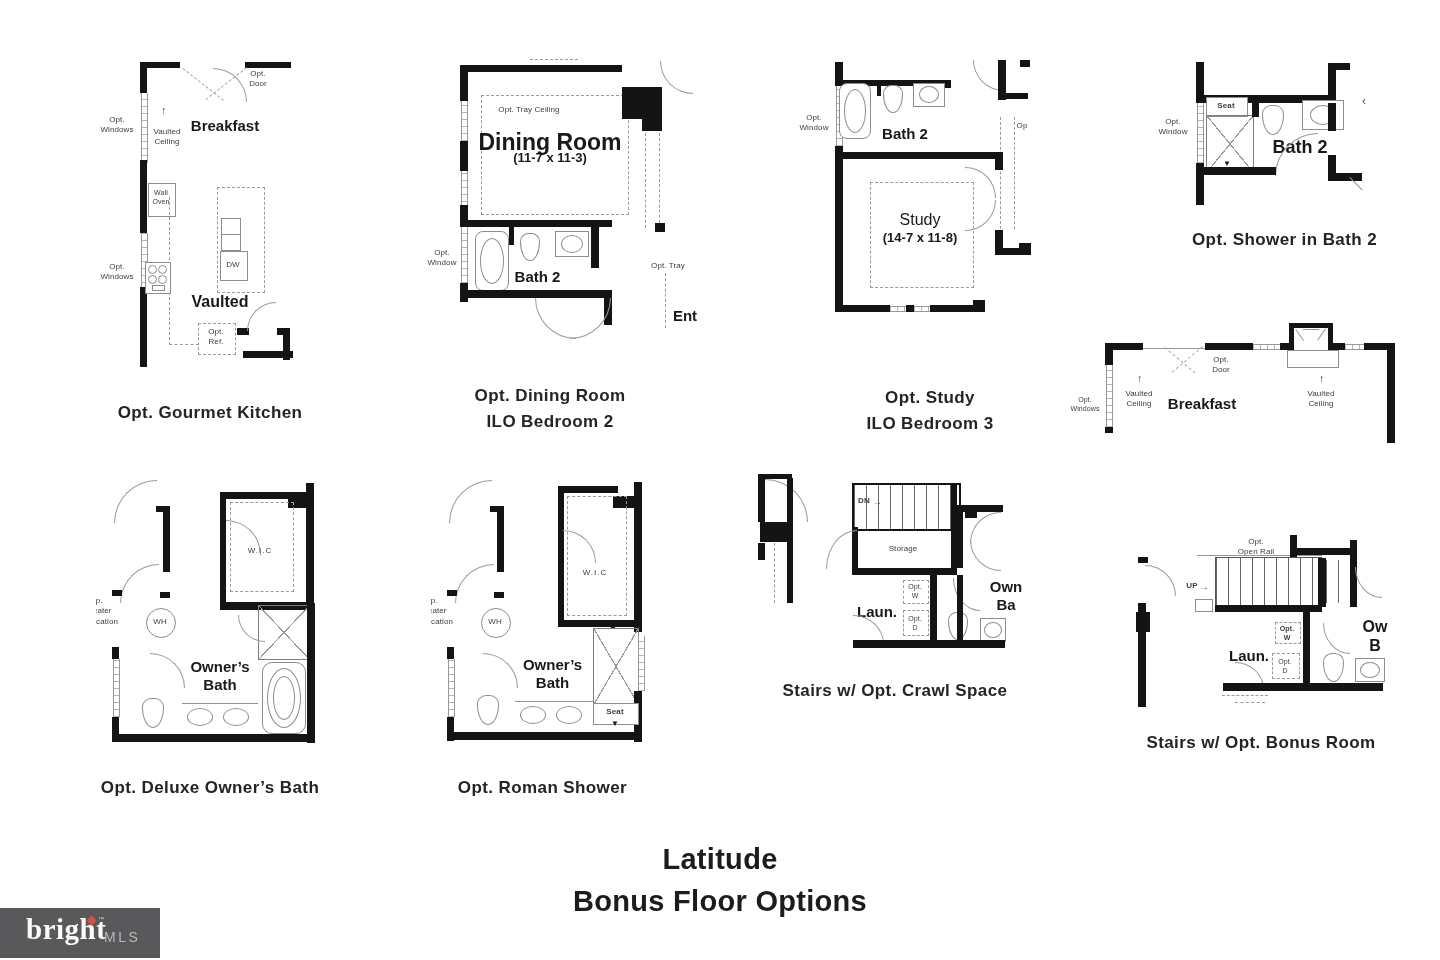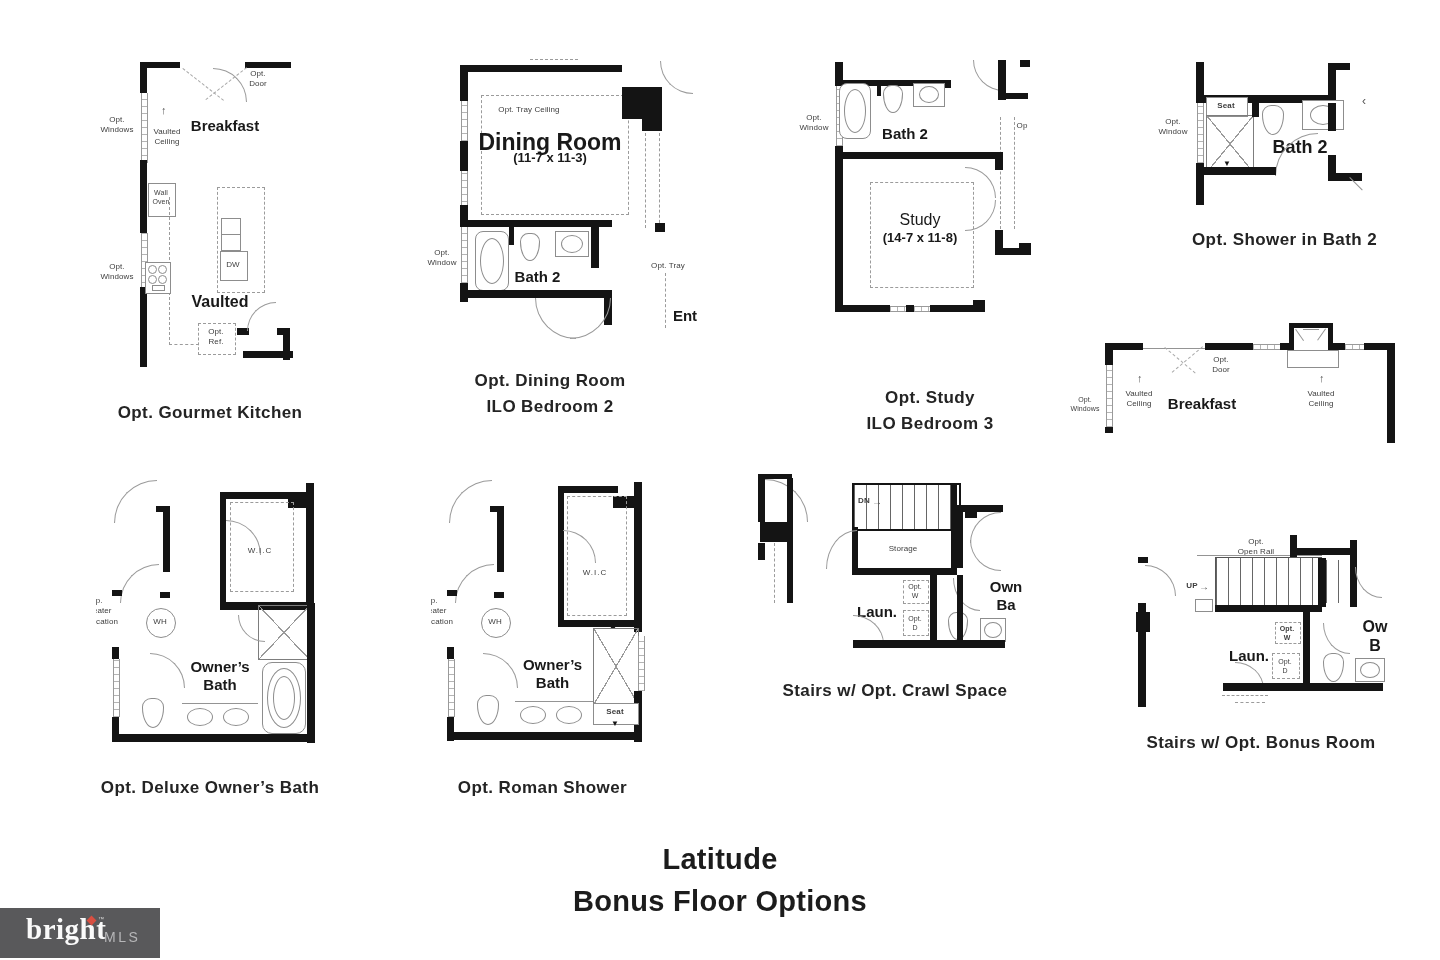--- a/index.html
+++ b/index.html
@@ -131,21 +131,21 @@
     <div class="r" style="left:60px;top:213px;width:105px;font-size:15px">Bath 2</div>
     <div class="s" style="left:0;top:193px;width:34px">Opt.
 Window</div>
     <div class="s" style="left:218px;top:206px;width:50px">Opt. Tray</div>
     <div class="dv" style="left:240px;top:218px;height:55px"></div>
     <div class="r" style="left:235px;top:252px;width:50px;font-size:15px">Ent</div>
     <div class="wl" style="left:35px;top:235px;width:152px;height:8px"></div>
     <div class="wl" style="left:179px;top:235px;width:8px;height:35px"></div>
     <div class="arc" style="left:110px;top:243px;width:40px;height:40px;border-left-width:1px;border-bottom-width:1px;border-bottom-left-radius:100%"></div>
     <div class="arc" style="left:145px;top:243px;width:40px;height:40px;border-right-width:1px;border-bottom-width:1px;border-bottom-right-radius:100%"></div>
-    <div class="cap" style="left:-40px;top:313px;width:330px">Opt. Dining Room
+    <div class="cap" style="left:-40px;top:328px;width:330px">Opt. Dining Room
 ILO Bedroom 2</div>
   </div>
 
   <div class="plan" style="left:795px;top:55px;width:240px;height:372px">
     <div class="wl" style="left:40px;top:7px;width:8px;height:22px"></div>
     <div class="winv" style="left:41px;top:29px;height:62px"></div>
     <div class="wl" style="left:40px;top:91px;width:8px;height:162px"></div>
     <div class="s" style="left:0;top:58px;width:38px">Opt.
 Window</div>
     <div class="wl" style="left:40px;top:25px;width:108px;height:6px"></div>

